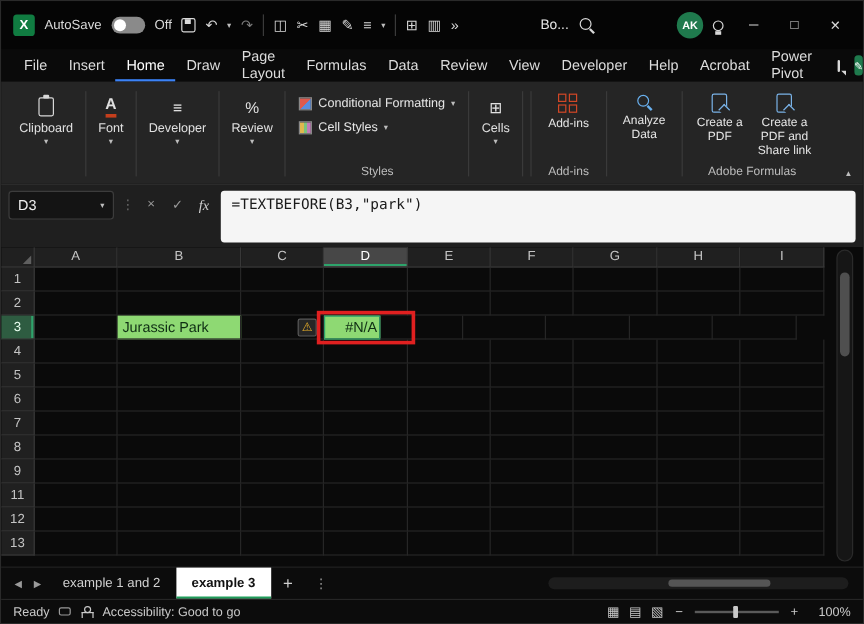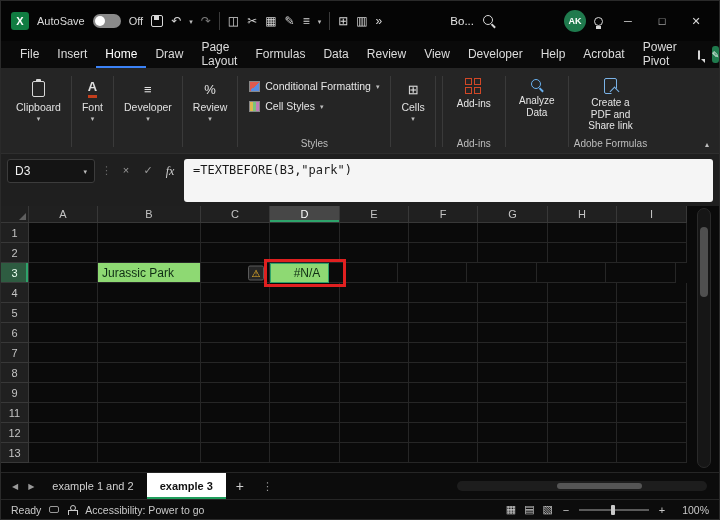--- a/index.html
+++ b/index.html
@@ -315,20 +315,24 @@
       <div class="rib-bigbtn">
         <span class="mag blue"></span>
         <span>Analyze Data</span>
       </div>
     </div>
     <div class="rib-sep"></div>
     <div class="rib-group">
       <div class="acrobat-btns">
         <div class="rib-bigbtn">
           <span class="pdf-ic"></span>
+          <span>Create a PDF</span>
+        </div>
+        <div class="rib-bigbtn">
+          <span class="pdf-ic"></span>
           <span>Create a PDF and Share link</span>
         </div>
       </div>
       <div class="group-label">Adobe Formulas</div>
     </div>
     <span class="rib-collapse">▴</span>
   </div>
 
   <div class="formulabar">
     <div class="namebox">
@@ -382,21 +386,21 @@
           <div class="g-cell" style="width: 69px;"></div>
           <div class="g-cell" style="width: 70px;"></div>
         </div>
         <div class="g-row">
           <div class="row-h sel">3</div>
           <div class="g-cell" style="width: 69px;"></div>
           <div class="g-cell" style="width: 103px; background: rgb(142, 217, 115); color: rgb(15, 46, 20);">Jurassic Park</div>
           <div class="g-cell" style="width: 69px;">
             <span class="warn-btn">⚠</span>
           </div>
-          <div class="g-cell sel-cell annotated" style="width: 59px; background: rgb(142, 217, 115); color: rgb(15, 46, 20); justify-content: center; padding-left: 20px;">#N/A</div>
+          <div class="g-cell sel-cell annotated" style="width: 47px; background: rgb(142, 217, 115); color: rgb(15, 46, 20); justify-content: center; padding-left: 20px;">#N/A</div>
           <div class="g-cell" style="width: 69px;"></div>
           <div class="g-cell" style="width: 69px;"></div>
           <div class="g-cell" style="width: 70px;"></div>
           <div class="g-cell" style="width: 69px;"></div>
           <div class="g-cell" style="width: 70px;"></div>
         </div>
         <div class="g-row">
           <div class="row-h">4</div>
           <div class="g-cell" style="width: 69px;"></div>
           <div class="g-cell" style="width: 103px;"></div>
@@ -520,21 +524,21 @@
     <span class="tab-dots">⋮</span>
     <div class="h-scroll">
       <div class="h-thumb"></div>
     </div>
   </div>
 
   <div class="statusbar">
     <span>Ready</span>
     <span class="macro-ic"></span>
     <span class="acc-ic"></span>
-    <span>Accessibility: Power to go</span>
+    <span>Accessibility: Good to go</span>
     <span class="spacer"></span>
     <span class="view-ic">▦</span>
     <span class="view-ic">▤</span>
     <span class="view-ic">▧</span>
     <span class="z-btn">−</span>
     <div class="z-track">
       <div class="z-knob"></div>
     </div>
     <span class="z-btn">+</span>
     <span class="z-val">100%</span>

